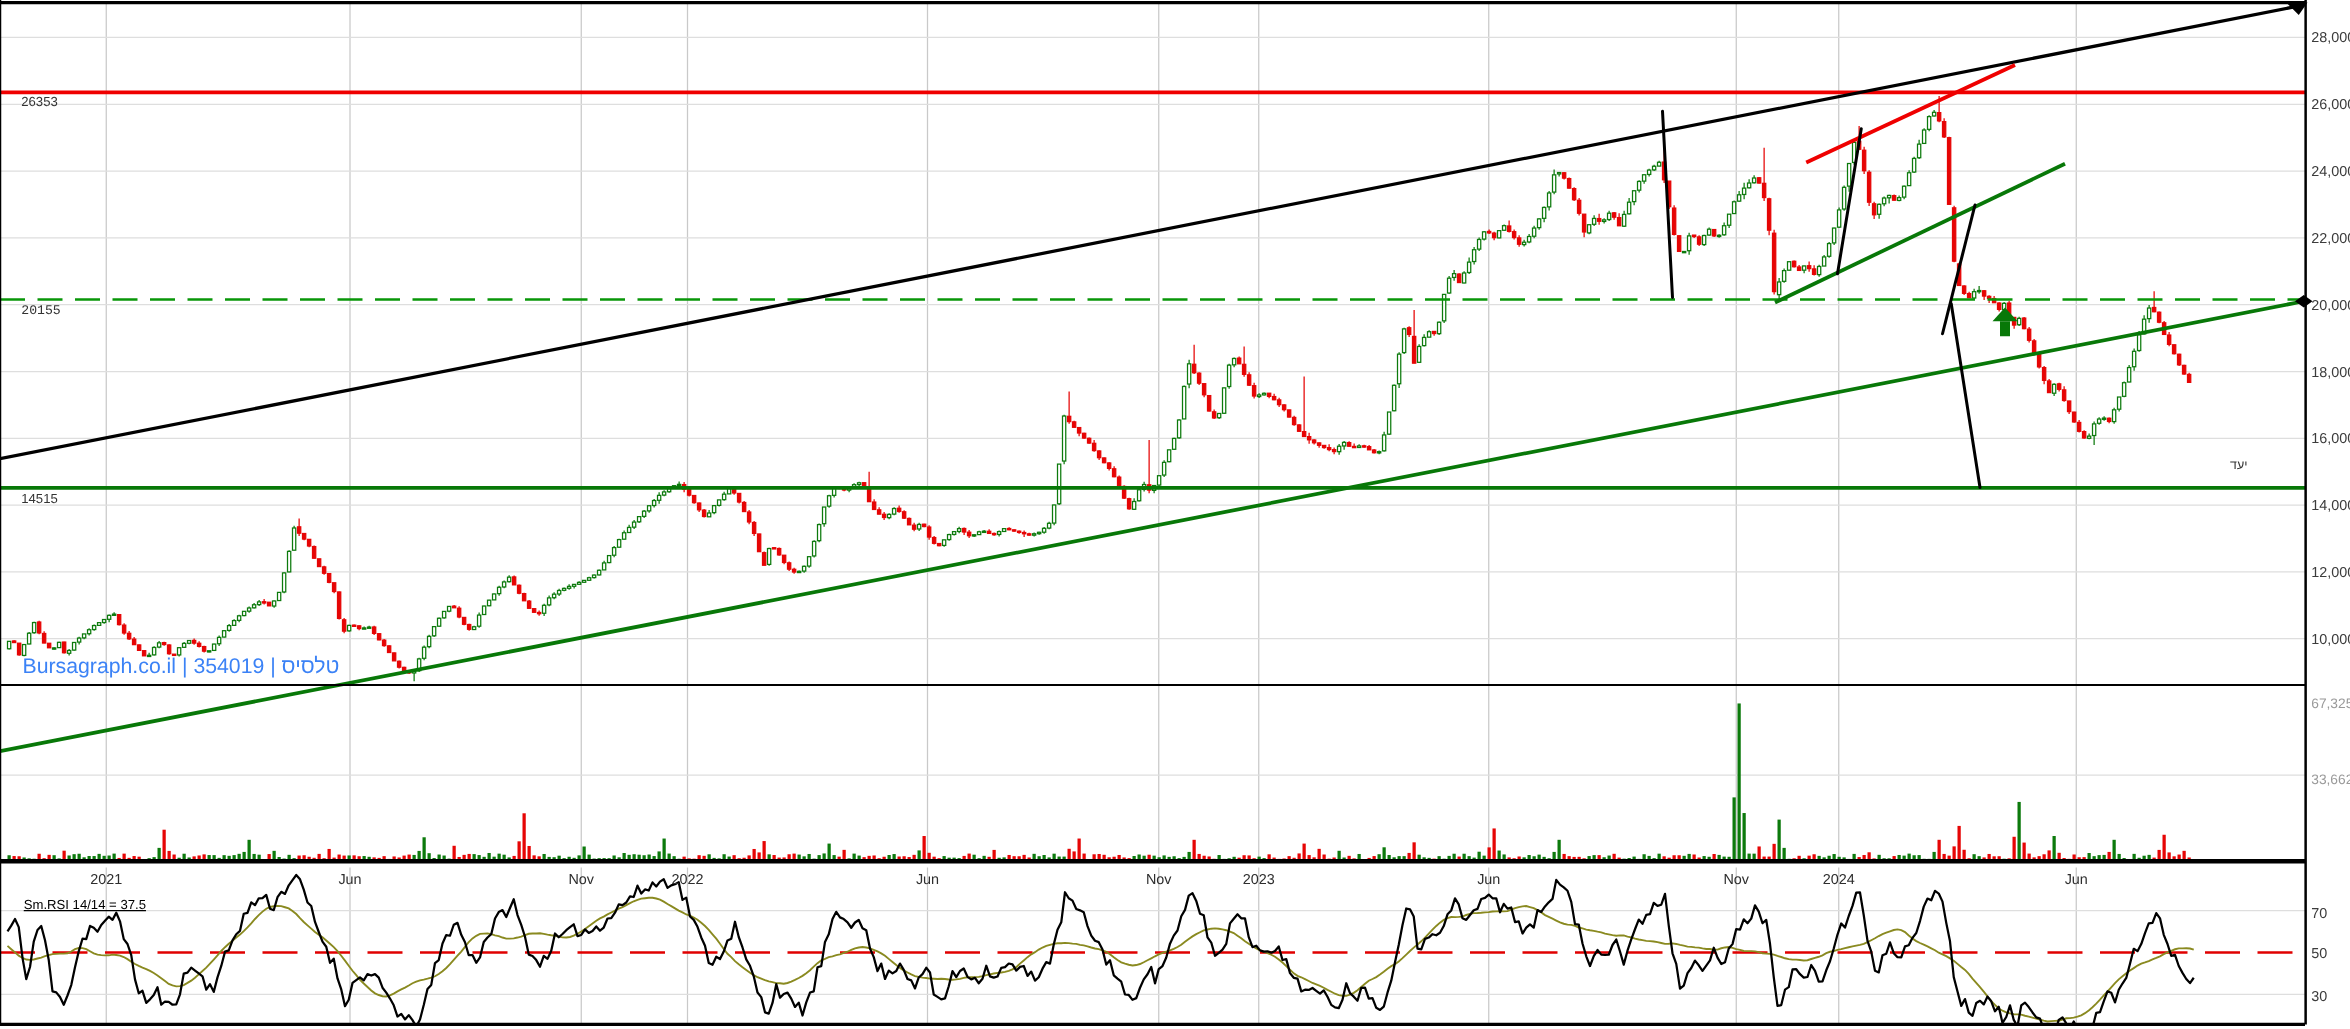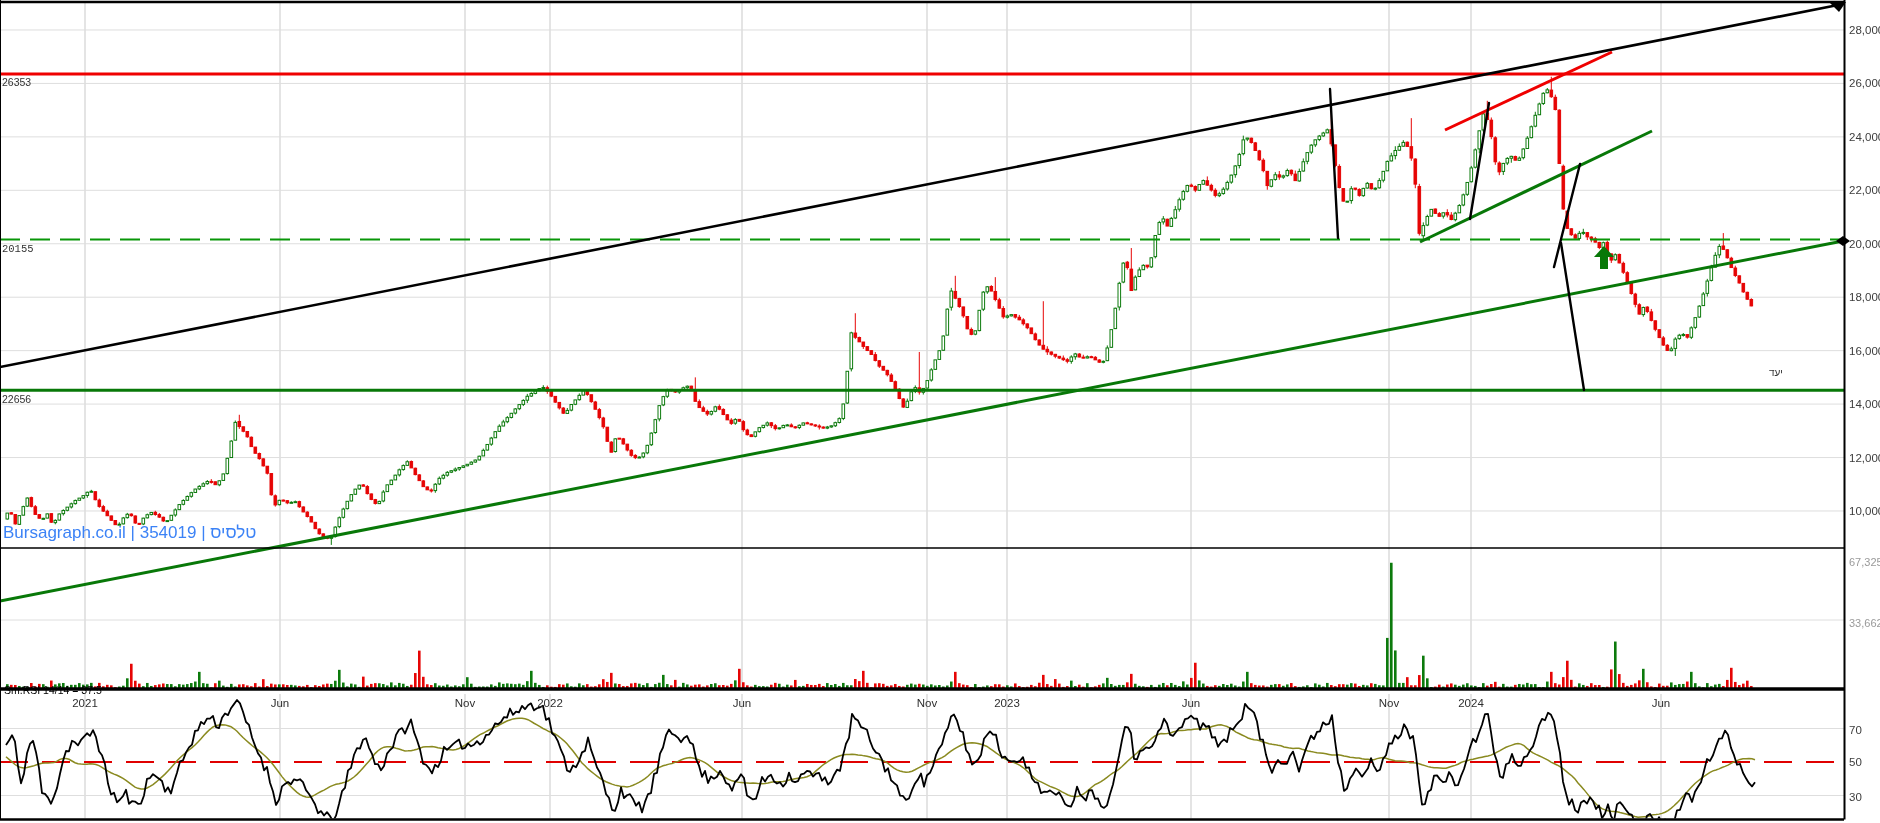--- a/index.html
+++ b/index.html
@@ -1,21 +1,21 @@
 <!DOCTYPE html>
 <html><head>
 <meta charset="utf-8">
 <style>
   html,body{margin:0;padding:0;background:#fff;}
   #stage{position:relative;width:1880px;height:823px;background:#fff;overflow:hidden;
          font-family:"Liberation Sans", sans-serif;}
   #chart-svg{position:absolute;left:0;top:0;}
-  .ovl{position:absolute;white-space:nowrap;color:#222;}
+  .ovl{position:absolute;white-space:nowrap;color:#222;margin-left:15px;}
   #watermark{left:3px;top:523px;font-size:17px;color:#3b82f6;}
-  #rsi-label{left:4px;top:684px;font-size:10.5px;color:#000;}
+  #rsi-label{left:4px;top:718px;font-size:10.5px;color:#000;text-decoration:underline;}
   #target-label{left:1769px;top:367px;font-size:10px;color:#333;}
   .lvl{left:2px;font-size:10.5px;color:#333;}
   #lvl-res{top:76px;} #lvl-gap{top:243px;font-family:Liberation Mono, monospace;} #lvl-sup{top:393px;}
 </style>
 </head>
 <body>
 
 <div id="stage">
   <svg id="chart-svg" width="1880" height="823">
       <defs>
@@ -1438,16 +1438,16 @@
         <text x="1007" y="707" font-size="11.5" fill="#2e2e2e" text-anchor="middle">2023</text>
         <text x="1191" y="707" font-size="11.5" fill="#2e2e2e" text-anchor="middle">Jun</text>
         <text x="1389" y="707" font-size="11.5" fill="#2e2e2e" text-anchor="middle">Nov</text>
         <text x="1471" y="707" font-size="11.5" fill="#2e2e2e" text-anchor="middle">2024</text>
         <text x="1661" y="707" font-size="11.5" fill="#2e2e2e" text-anchor="middle">Jun</text>
       </g>
     </svg>
   <div id="watermark" class="ovl">Bursagraph.co.il | 354019 | טלסיס</div>
   <div id="lvl-res" class="ovl lvl">26353</div>
   <div id="lvl-gap" class="ovl lvl">20155</div>
-  <div id="lvl-sup" class="ovl lvl">22656</div>
+  <div id="lvl-sup" class="ovl lvl">14515</div>
   <div id="target-label" class="ovl">יעד</div>
   <div id="rsi-label" class="ovl">Sm.RSI 14/14 = 37.5</div>
 </div>
 
 </body></html>

